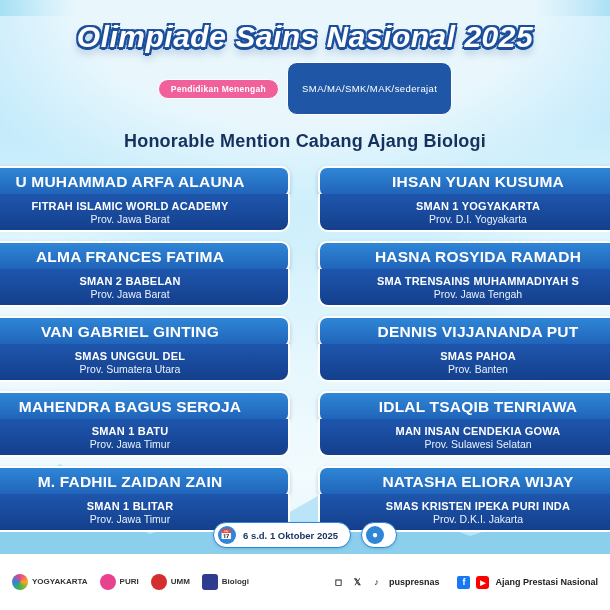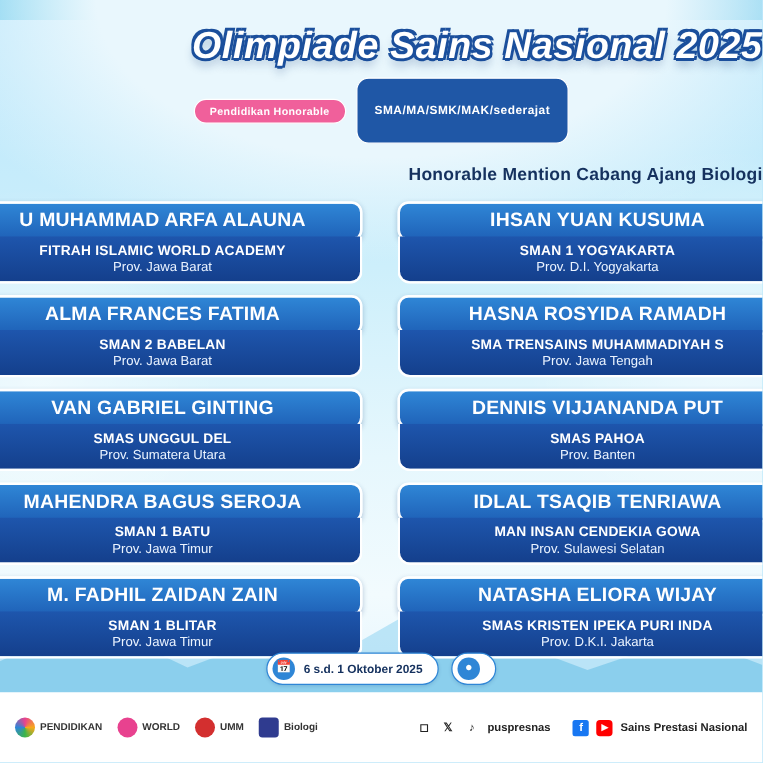--- a/index.html
+++ b/index.html
@@ -54,21 +54,21 @@
     display: flex;
     align-items: center;
     justify-content: space-between;
     padding: 0 12px;
     box-sizing: border-box;
   }
   
   .header {
     position: relative;
     padding-top: 14px;
-    text-align: right;
+    text-align: center;
   }
   .title {
     font-size: 30px;
     font-weight: bold;
     font-style: italic;
     letter-spacing: .5px;
     color: #ffffff;
     text-shadow:
        -2px -2px 0 #1b4f9c, 2px -2px 0 #1b4f9c, -2px 2px 0 #1b4f9c, 2px 2px 0 #1b4f9c,
        0 3px 0 #1b4f9c, 0 6px 8px rgba(20,60,120,.35);
@@ -88,29 +88,29 @@
     font-weight: bold;
     padding: 4px 12px;
     border-radius: 10px;
     letter-spacing: .3px;
     border: 1.5px solid #ffffff;
   }
   .pill-blue {
     background: #1f57a6;
     color: #fff;
     font-size: 9.5px;
-    font-weight: bold;
+    font-weight: normal;
     padding: 20px 14px;
     border-radius: 10px;
     letter-spacing: .4px;
     border: 1.5px solid #ffffff;
   }
   .section-title {
     margin-top: 16px;
-    font-size: 14px;
+    font-size: 18px;
     font-weight: bold;
     color: #15315e;
     letter-spacing: .2px;
   }
   
   .grid {
     position: relative;
     margin: 14px auto 14px auto;
     width: 610px;
     display: grid;
@@ -253,21 +253,21 @@
   <div class="arc arc3"></div>
 
   <svg class="mountains" viewBox="0 0 610 120" preserveAspectRatio="none">
     <path d="M0,120 L0,70 L60,30 L120,75 L190,45 L260,95 L330,55 L400,90 L470,40 L540,85 L610,55 L610,120 Z" fill="#a9ddf4" opacity="0.75"></path>
     <path d="M0,120 L0,95 L70,62 L150,100 L230,70 L310,105 L390,72 L470,102 L550,75 L610,98 L610,120 Z" fill="#7fc9ea" opacity="0.8"></path>
   </svg>
 
   <div class="header">
     <div class="title">Olimpiade Sains Nasional 2025</div>
     <div class="subrow">
-      <span class="pill-pink">Pendidikan Honorable</span>
+      <span class="pill-pink">Pendidikan Menengah</span>
       <span class="pill-blue">SMA/MA/SMK/MAK/sederajat</span>
     </div>
     <div class="section-title">Honorable Mention Cabang Ajang Biologi</div>
   </div>
 
   <div class="grid">
 
     <div class="col-left">
       <div class="card">
         <div class="card-name">U MUHAMMAD ARFA ALAUNA</div>
@@ -361,40 +361,40 @@
     </div>
     <div class="info-chip">
       <span class="chip-icon">●</span>
     </div>
   </div>
 
   <div class="footer-bar">
     <div class="logos">
       <div class="logo">
         <span class="logo-mark lm-kemdik"></span>
-        <span class="logo-text">PENDIDIKAN</span>
+        <span class="logo-text">YOGYAKARTA</span>
       </div>
       <div class="logo">
         <span class="logo-mark lm-ramah"></span>
-        <span class="logo-text">WORLD</span>
+        <span class="logo-text">PURI</span>
       </div>
       <div class="logo">
         <span class="logo-mark lm-umm"></span>
         <span class="logo-text">UMM</span>
       </div>
       <div class="logo">
         <span class="logo-mark lm-alkademi"></span>
         <span class="logo-text">Biologi</span>
       </div>
     </div>
     <div class="socials">
       <span class="soc-icon">◻</span>
       <span class="soc-icon">𝕏</span>
       <span class="soc-icon">♪</span>
       <span>puspresnas</span>
       <span class="sep"></span>
       <span class="soc-icon soc-fb">f</span>
       <span class="soc-icon soc-yt">▶</span>
-      <span>Sains Prestasi Nasional</span>
+      <span>Ajang Prestasi Nasional</span>
     </div>
   </div>
 
 </div>
 
 </body></html>

